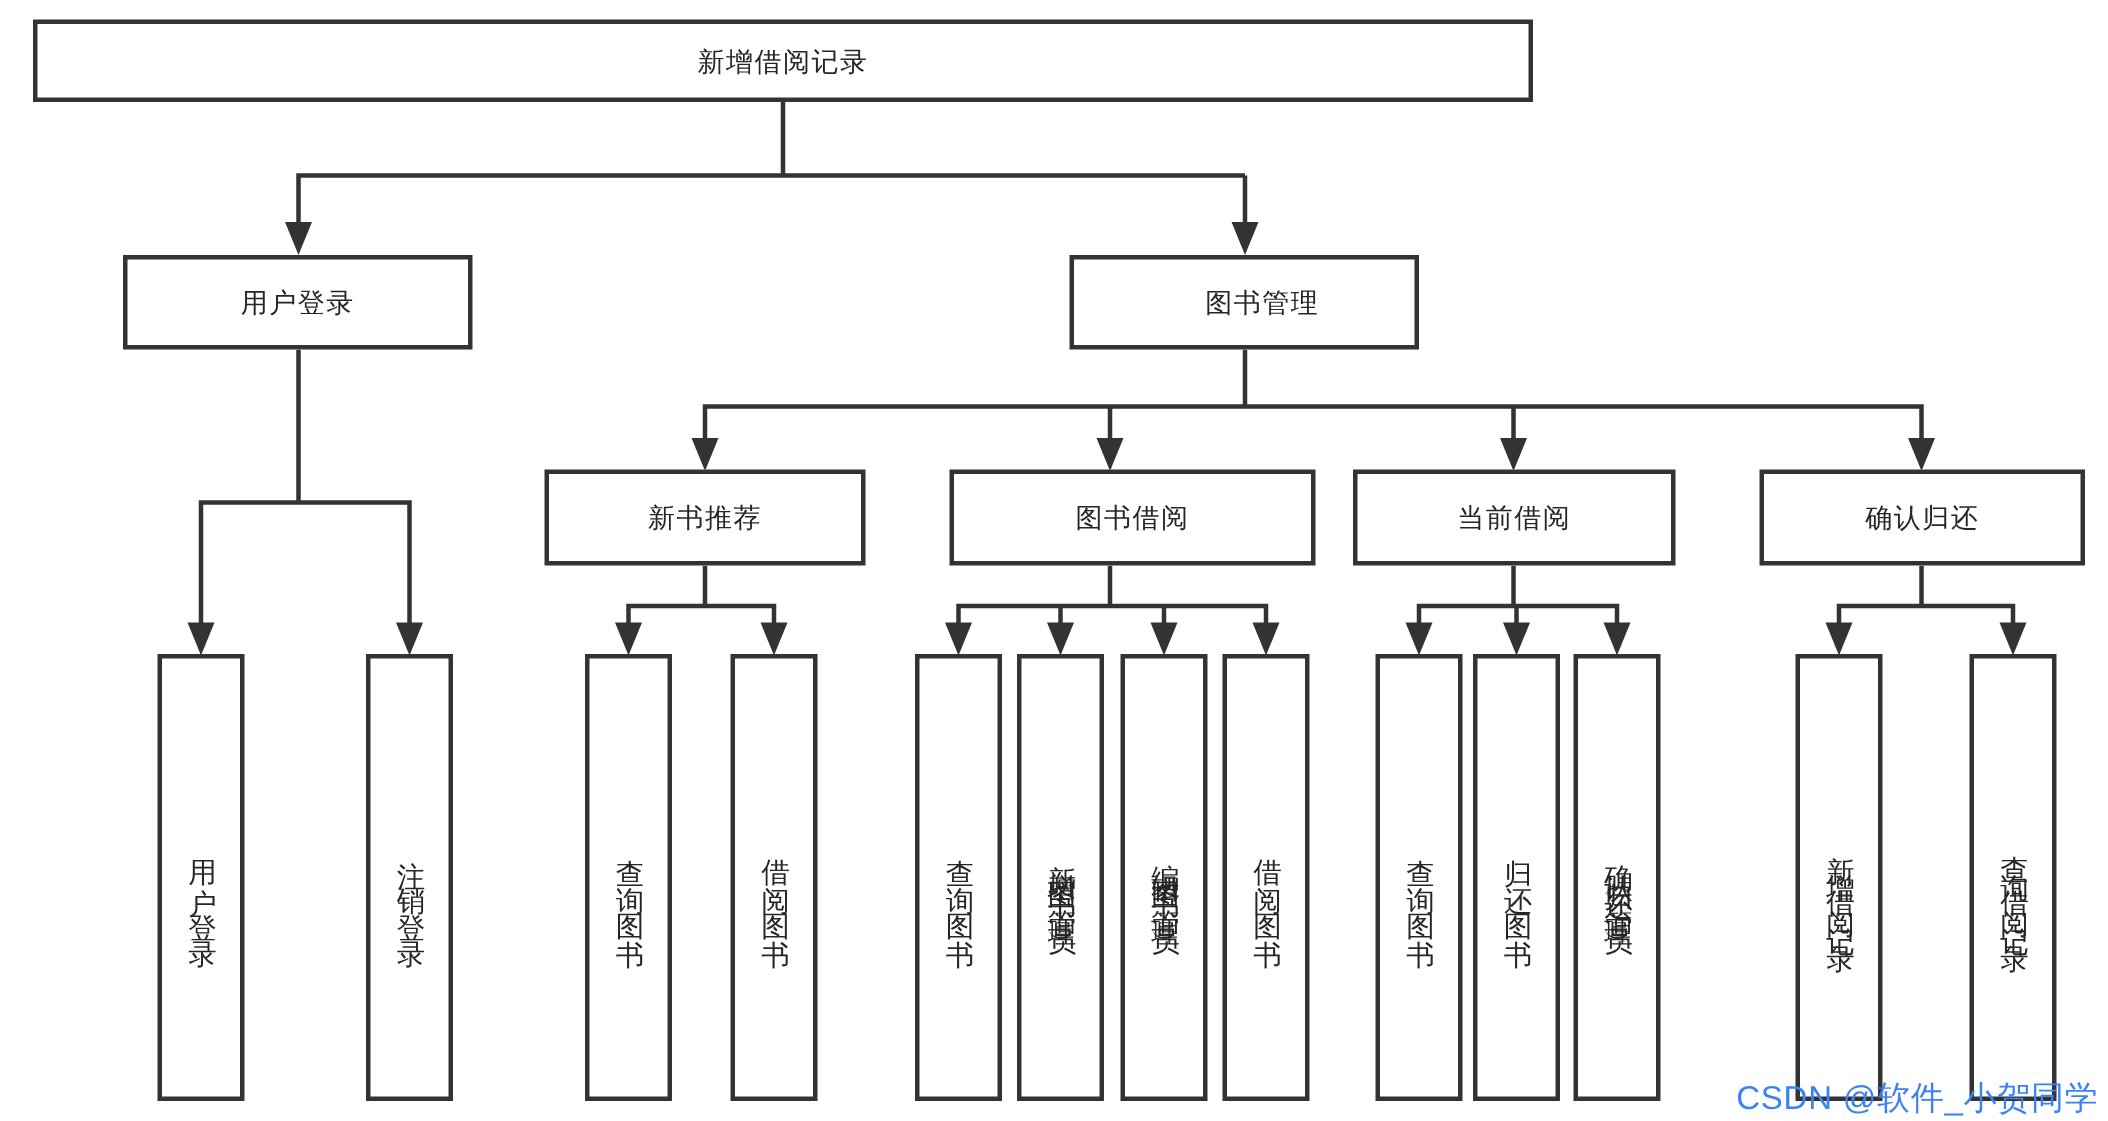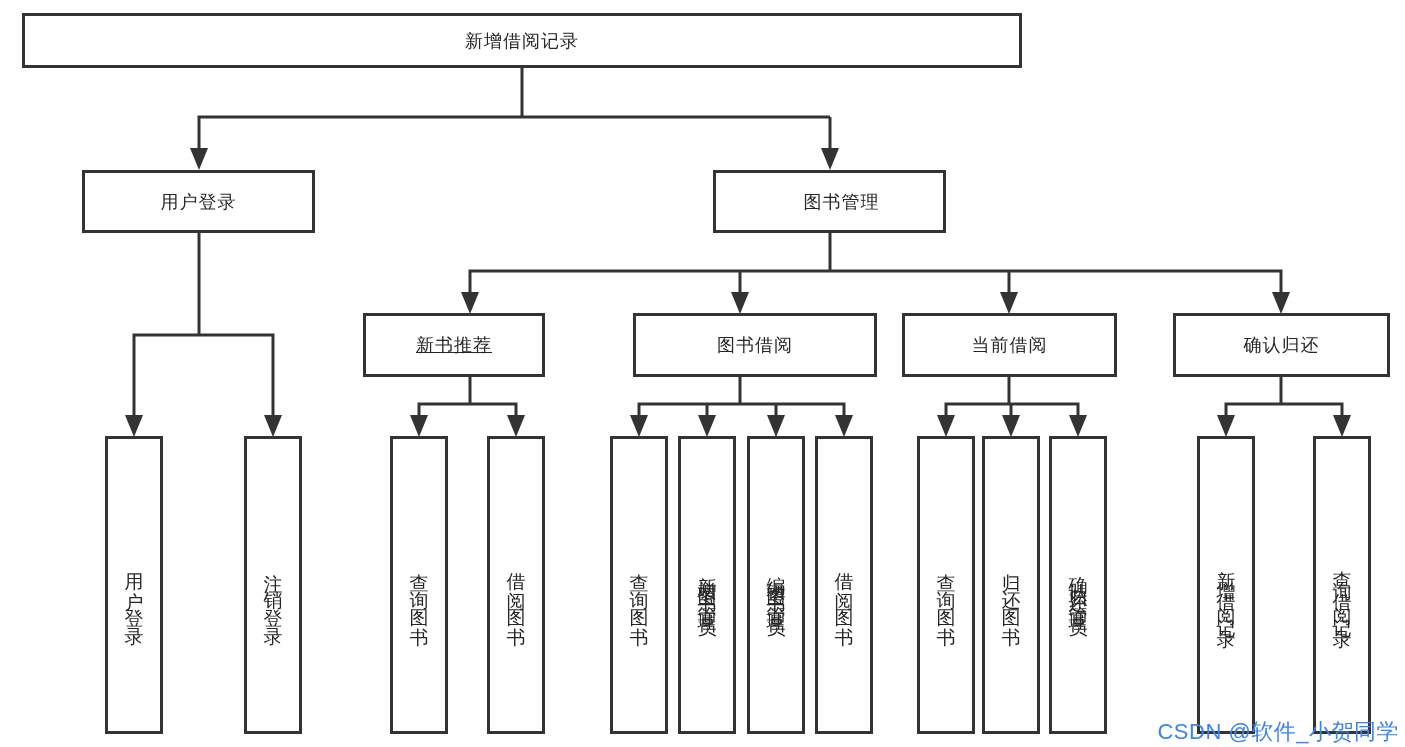--- a/index.html
+++ b/index.html
@@ -32,21 +32,21 @@
     letter-spacing:0;
   }
   .leaf span{display:block;}
   .sp-4{letter-spacing:18px;margin-bottom:-18px;}
   .sp-6{letter-spacing:12px;margin-bottom:-12px;}
   .sp-9{letter-spacing:6px;margin-bottom:-6px;}
   
   .n-root{left:22px;top:13px;width:1000px;height:55px;}
   .n-user-login{left:82px;top:170px;width:233px;height:63px;}
   .n-book-mgmt{left:713px;top:170px;width:233px;height:63px;padding-left:24px;}
-  .n-new-book{left:363px;top:313px;width:182px;height:64px;text-decoration:underline;}
+  .n-new-book{left:363px;top:313px;width:214px;height:64px;}
   .n-borrow{left:633px;top:313px;width:244px;height:64px;}
   .n-current{left:902px;top:313px;width:215px;height:64px;}
   .n-records{left:1173px;top:313px;width:217px;height:64px;}
   .lf{top:436px;width:58px;height:298px;}
   .lf1{left:105px;}  .lf2{left:244px;}
   .lf3{left:390px;}  .lf4{left:487px;}
   .lf5{left:610px;}  .lf6{left:678px;}
   .lf7{left:747px;}  .lf8{left:815px;}
   .lf9{left:917px;}  .lf10{left:982px;}
   .lf11{left:1049px;}

